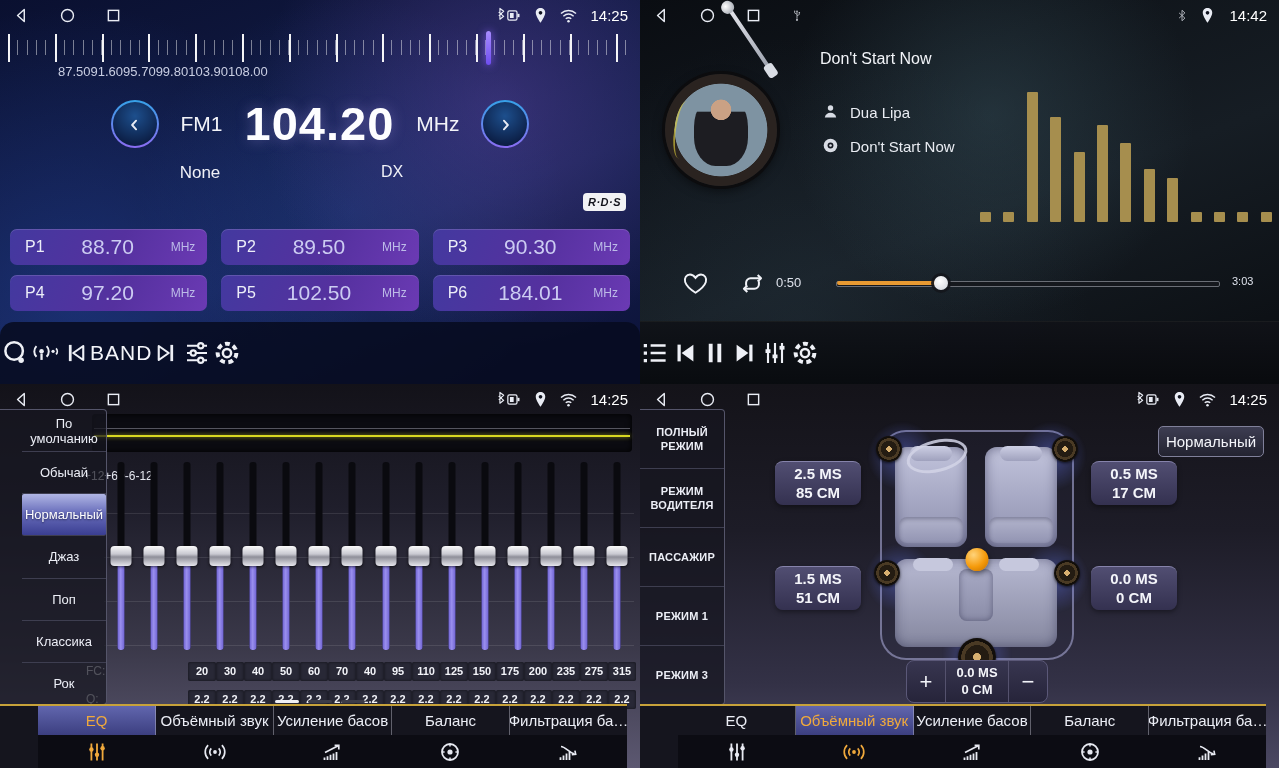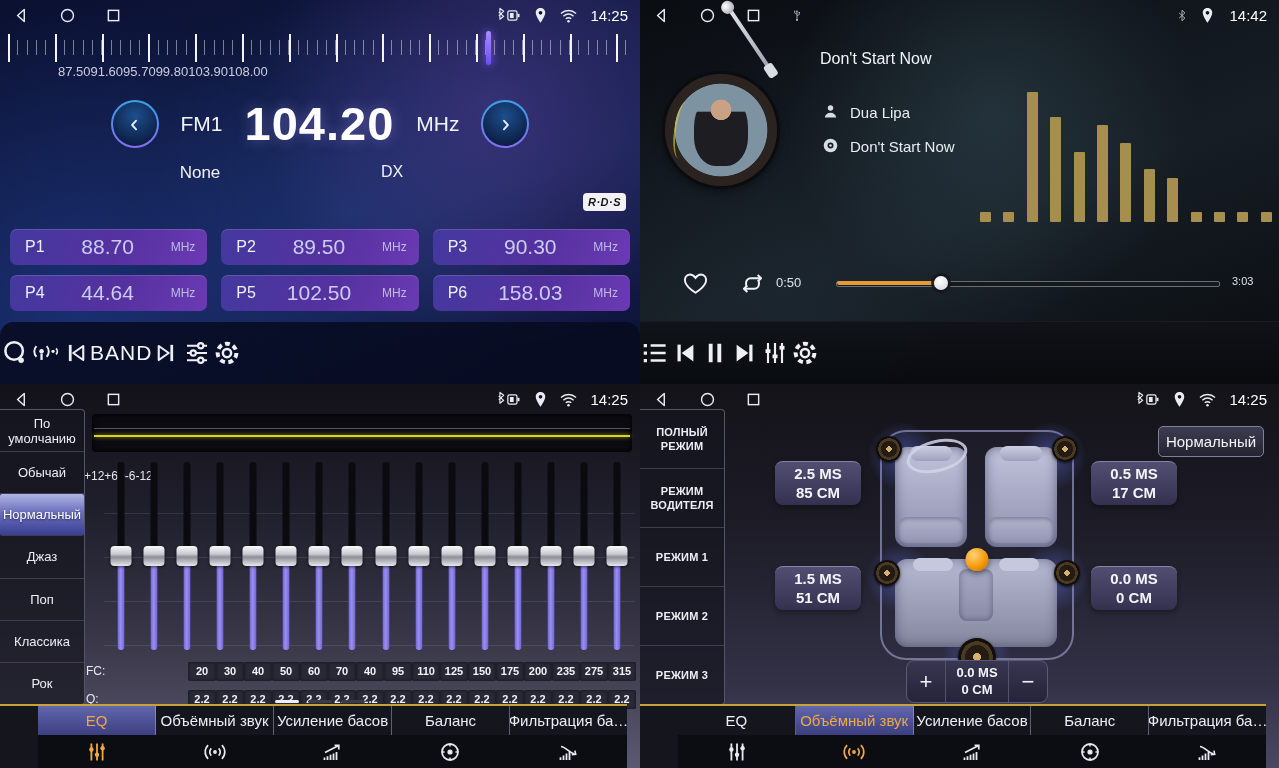--- a/index.html
+++ b/index.html
@@ -110,21 +110,21 @@
     background:radial-gradient(circle at 40% 35%,#fff,#cfd3da);box-shadow:0 0 0 3px rgba(20,22,28,.9);}
 
   
   .side-list{position:absolute;left:0;top:25px;width:84px;bottom:63px;display:flex;flex-direction:column;
     background:rgba(22,22,32,.72);border:1px solid #55556a;border-left:none;border-radius:0 4px 4px 0;z-index:20;}
   .side-item{flex:1;display:flex;align-items:center;justify-content:center;text-align:center;
     border-bottom:1px solid #3e3e50;padding:2px 3px;cursor:pointer;color:#eceef6;}
   .side-item:last-child{border-bottom:none;}
   .side-item.sel{background:linear-gradient(180deg,#b0b6e4 0%,#6a6fbc 45%,#3a3e92 100%);
     color:#fff;text-shadow:0 1px 2px rgba(0,0,30,.6);border-radius:2px;}
-  .eq-side{font-size:13px;}
+  .eq-side{font-size:13px;padding-left:22px;}
   .field-side{font-size:11px;font-weight:bold;letter-spacing:.2px;line-height:1.3;}
 
   .tabbar{position:absolute;left:0;right:13px;bottom:0;height:62px;border-top:2px solid #c7a23a;
     background:#15151e;z-index:25;padding-left:38px;}
   .tab-labels{display:flex;height:29px;}
   .tab-label{flex:1;display:flex;align-items:center;justify-content:center;font-size:15px;
     color:#eceef6;border-right:1px solid rgba(190,190,205,.45);cursor:pointer;white-space:nowrap;overflow:hidden;}
   .tab-label:last-child{border-right:none;}
   .tab-label.sel{background:linear-gradient(180deg,#6166ae,#3c3f80);color:#f0a93c;}
   .tab-icons{display:flex;height:33px;background:#0c0c13;align-items:center;}
@@ -313,31 +313,31 @@
           <span class="preset-freq">89.50</span>
           <span class="preset-unit">MHz</span>
         </div>
         <div class="preset-btn">
           <span class="preset-name">P3</span>
           <span class="preset-freq">90.30</span>
           <span class="preset-unit">MHz</span>
         </div>
         <div class="preset-btn">
           <span class="preset-name">P4</span>
-          <span class="preset-freq">44.64</span>
+          <span class="preset-freq">97.20</span>
           <span class="preset-unit">MHz</span>
         </div>
         <div class="preset-btn">
           <span class="preset-name">P5</span>
           <span class="preset-freq">102.50</span>
           <span class="preset-unit">MHz</span>
         </div>
         <div class="preset-btn">
           <span class="preset-name">P6</span>
-          <span class="preset-freq">158.03</span>
+          <span class="preset-freq">184.01</span>
           <span class="preset-unit">MHz</span>
         </div>
       </div>
 
     <div class="toolbar radio-toolbar">
       <i class="tbi">
           <svg viewBox="0 0 24 24">
             <circle cx="11.3" cy="10.3" r="7" fill="none" stroke="currentColor" stroke-width="2"></circle>
             <circle cx="16.9" cy="17.7" r="2.2" fill="currentColor"></circle>
           </svg>
@@ -828,22 +828,22 @@
               <circle cx="12" cy="19.2" r="1.6" fill="currentColor"></circle>
             </svg>
           </i>
         <span class="sb-time">14:25</span>
       </div>
     </div>
 
     <div class="side-list field-side" id="field-modes">
         <div class="side-item">ПОЛНЫЙ РЕЖИМ</div>
         <div class="side-item">РЕЖИМ ВОДИТЕЛЯ</div>
+        <div class="side-item">ПАССАЖИР</div>
         <div class="side-item">РЕЖИМ 1</div>
-        <div class="side-item">РЕЖИМ 2</div>
         <div class="side-item">РЕЖИМ 3</div>
       </div>
 
     <div class="norm-btn">Нормальный</div>
 
     <div class="cabin">
       <div class="glow" style="left:-18px;top:-14px;"></div>
       <div class="glow" style="right:-18px;top:-14px;"></div>
       <div class="glow" style="left:-20px;top:108px;"></div>
       <div class="glow" style="right:-20px;top:108px;"></div>

